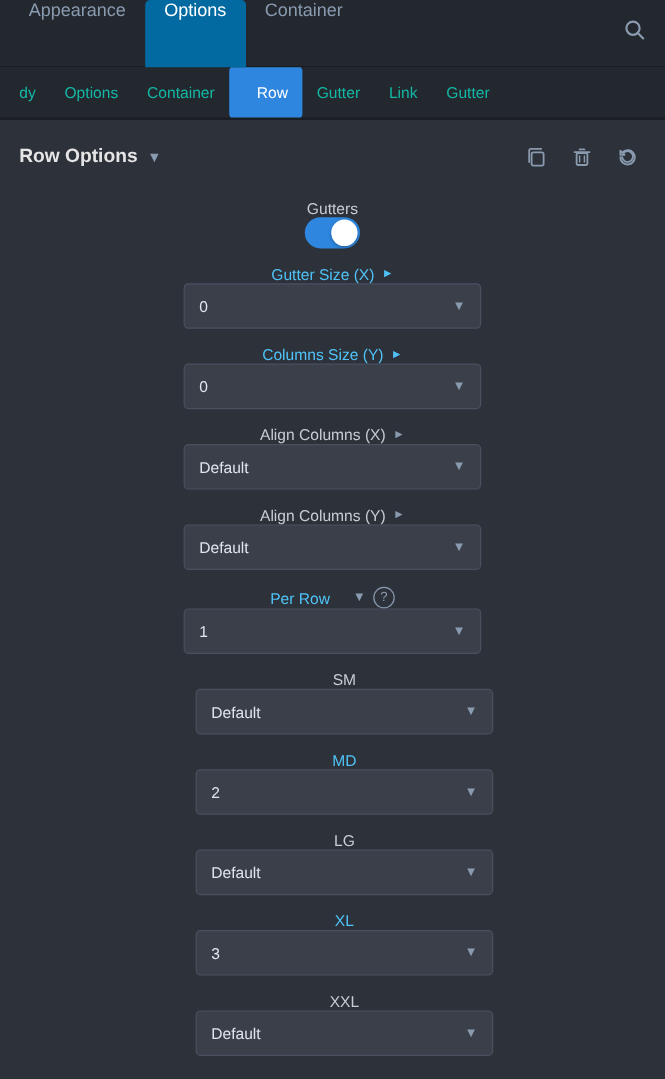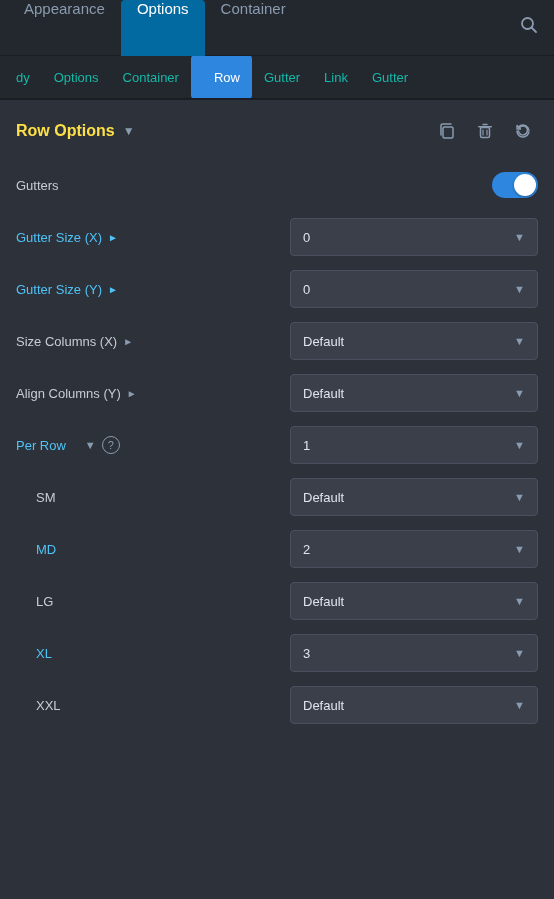--- a/index.html
+++ b/index.html
@@ -85,21 +85,21 @@
       margin-bottom: 20px;
     }
     .section-header-left {
       display: flex;
       align-items: center;
       gap: 8px;
     }
     .section-title {
       font-size: 16px;
       font-weight: 600;
-      color: #fde047;
+      color: #e5e5e5;
     }
     .section-chevron {
       color: #8a9bb0;
       font-size: 12px;
     }
     .section-actions {
       display: flex;
       gap: 8px;
       align-items: center;
     }
@@ -114,20 +114,21 @@
       font-size: 16px;
       border-radius: 3px;
     }
 
     
     .field-row {
       display: flex;
       align-items: center;
       margin-bottom: 14px;
       min-height: 38px;
+      flex-direction: column;
     }
     .field-label {
       flex: 1;
       color: #c8ccd4;
       font-size: 13px;
       display: flex;
       align-items: center;
       gap: 6px;
     }
     .field-label.cyan {
@@ -316,32 +317,32 @@
       <span class="arrow-btn">►</span>
     </div>
     <div class="dropdown">
       <span>0</span>
       <span class="dropdown-chevron">▼</span>
     </div>
   </div>
 
   <div class="field-row">
     <div class="field-label cyan">
-      <span>Gutter Size (Y)</span>
+      <span>Columns Size (Y)</span>
       <span class="arrow-btn">►</span>
     </div>
     <div class="dropdown">
       <span>0</span>
       <span class="dropdown-chevron">▼</span>
     </div>
   </div>
 
   <div class="field-row">
     <div class="field-label">
-      <span>Size Columns (X)</span>
+      <span>Align Columns (X)</span>
       <span class="arrow-btn gray">►</span>
     </div>
     <div class="dropdown">
       <span>Default</span>
       <span class="dropdown-chevron">▼</span>
     </div>
   </div>
 
   <div class="field-row">
     <div class="field-label">

